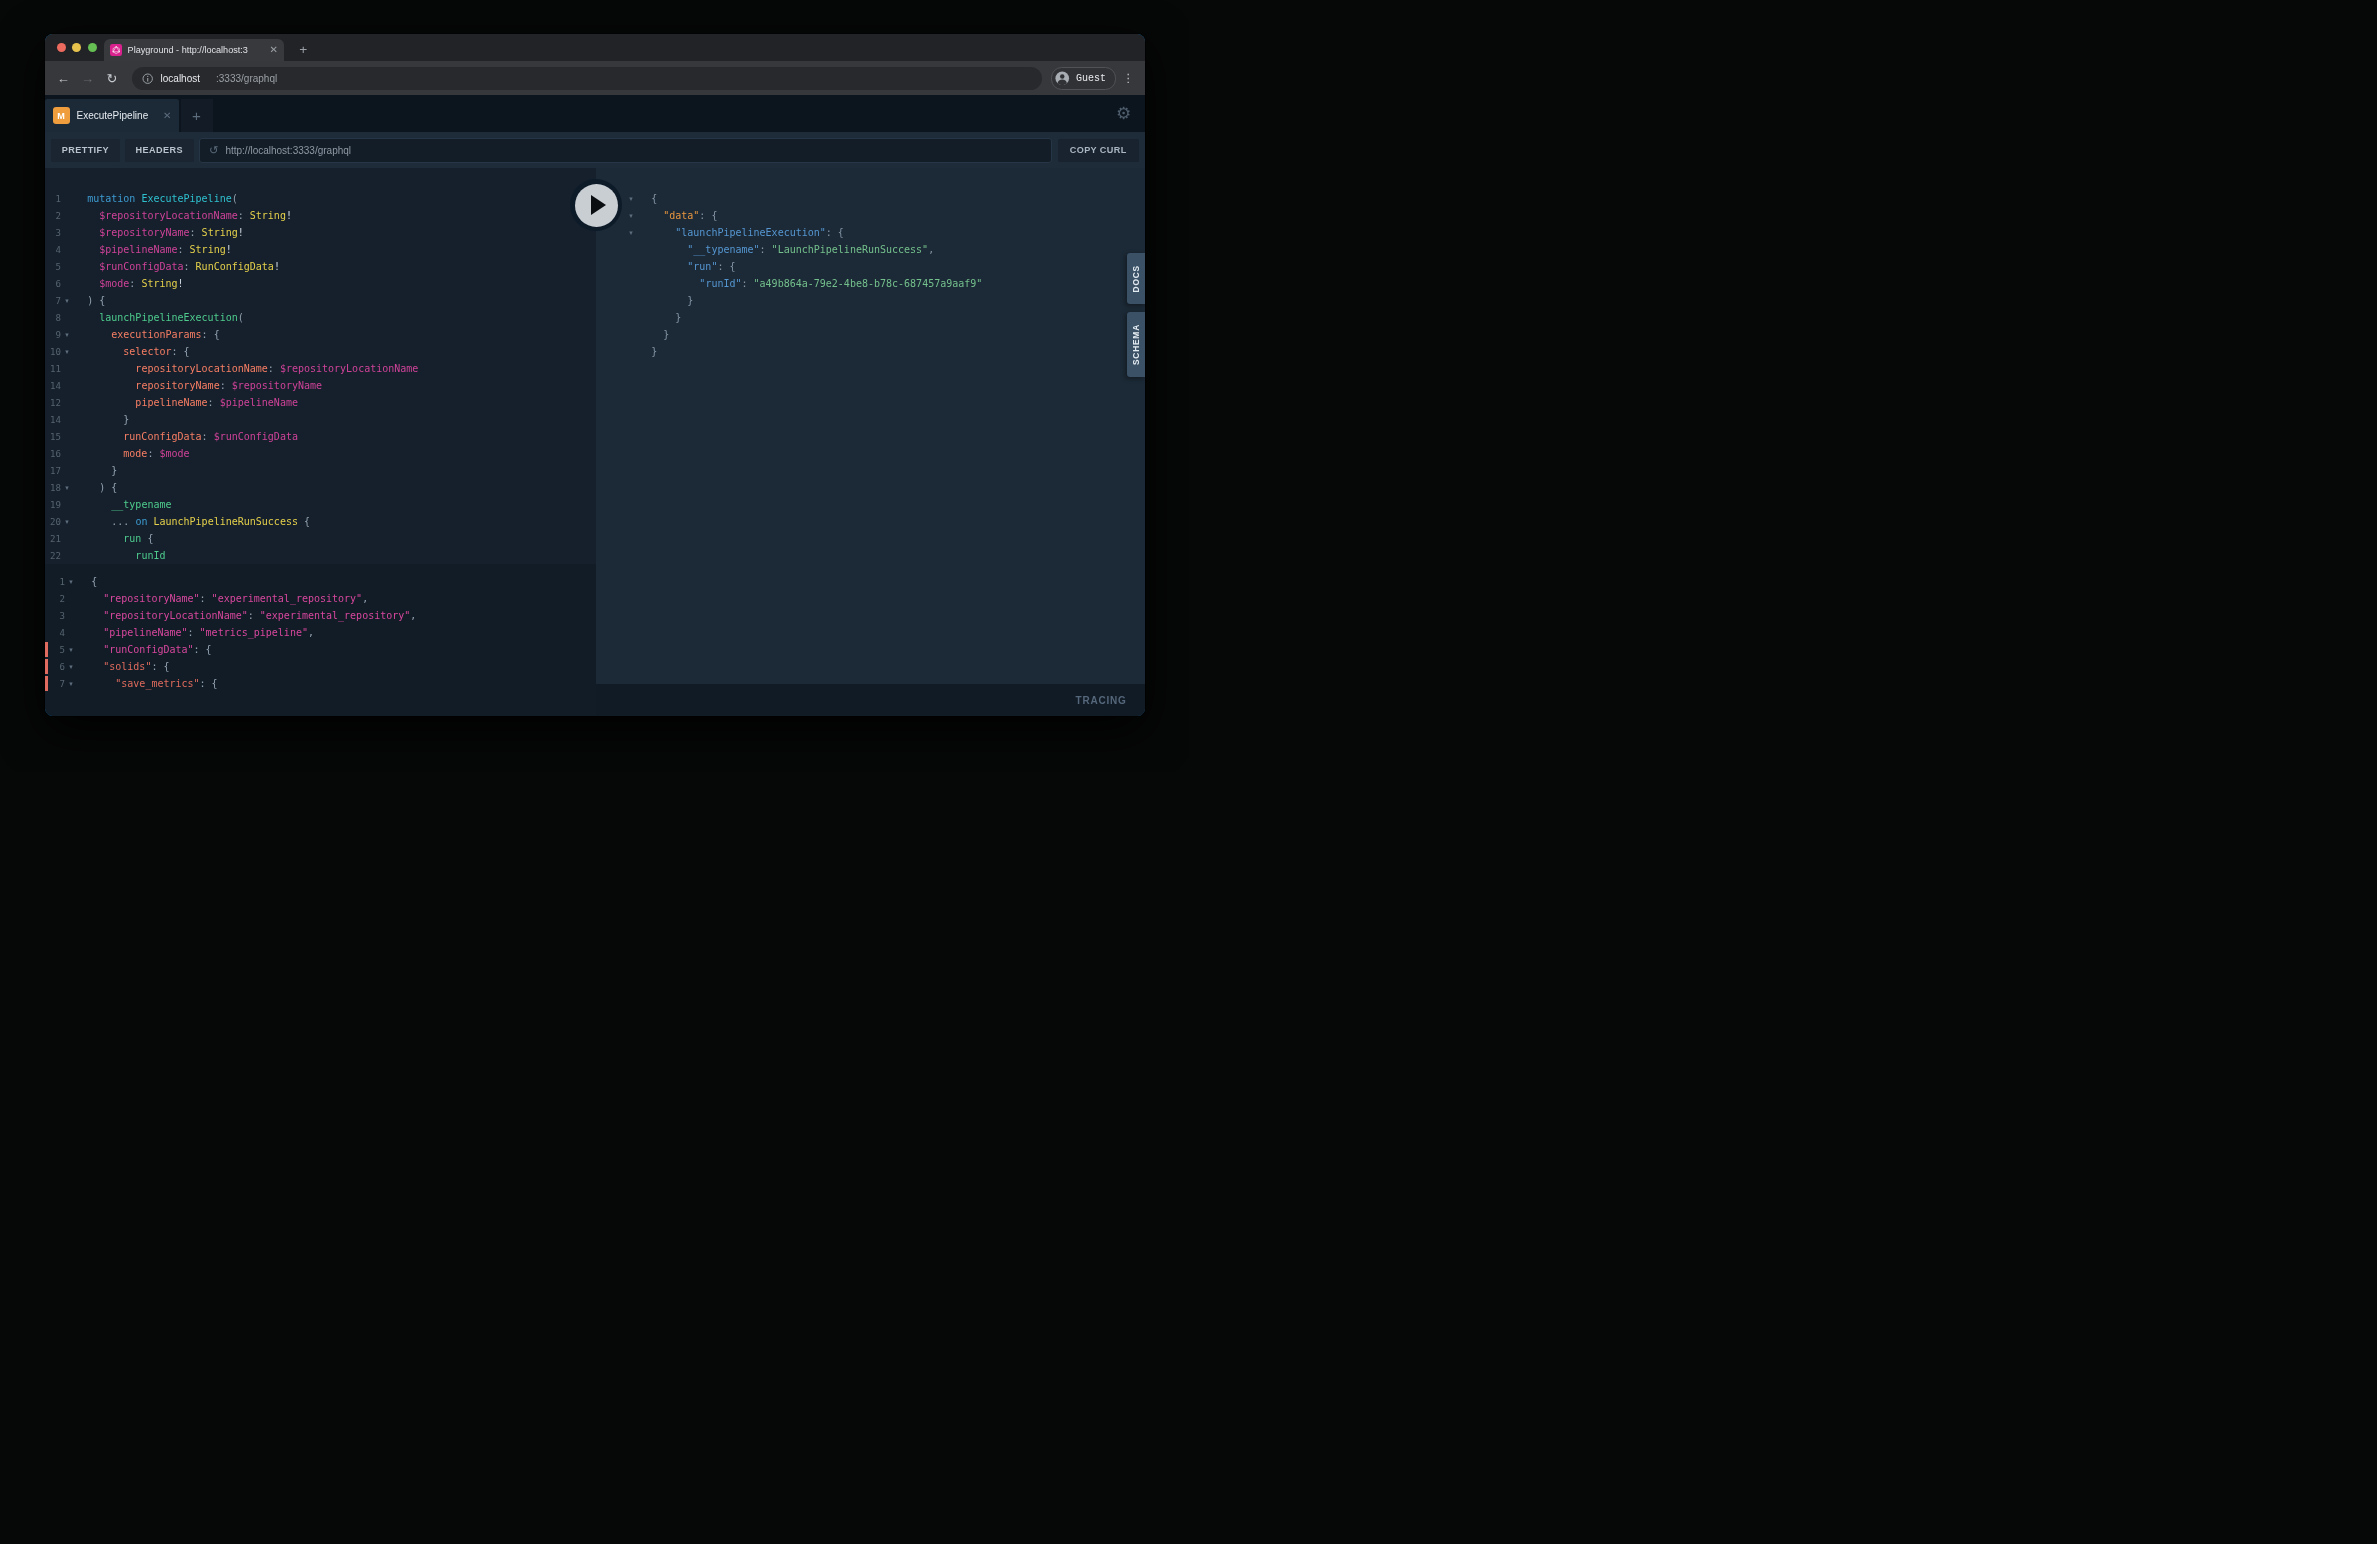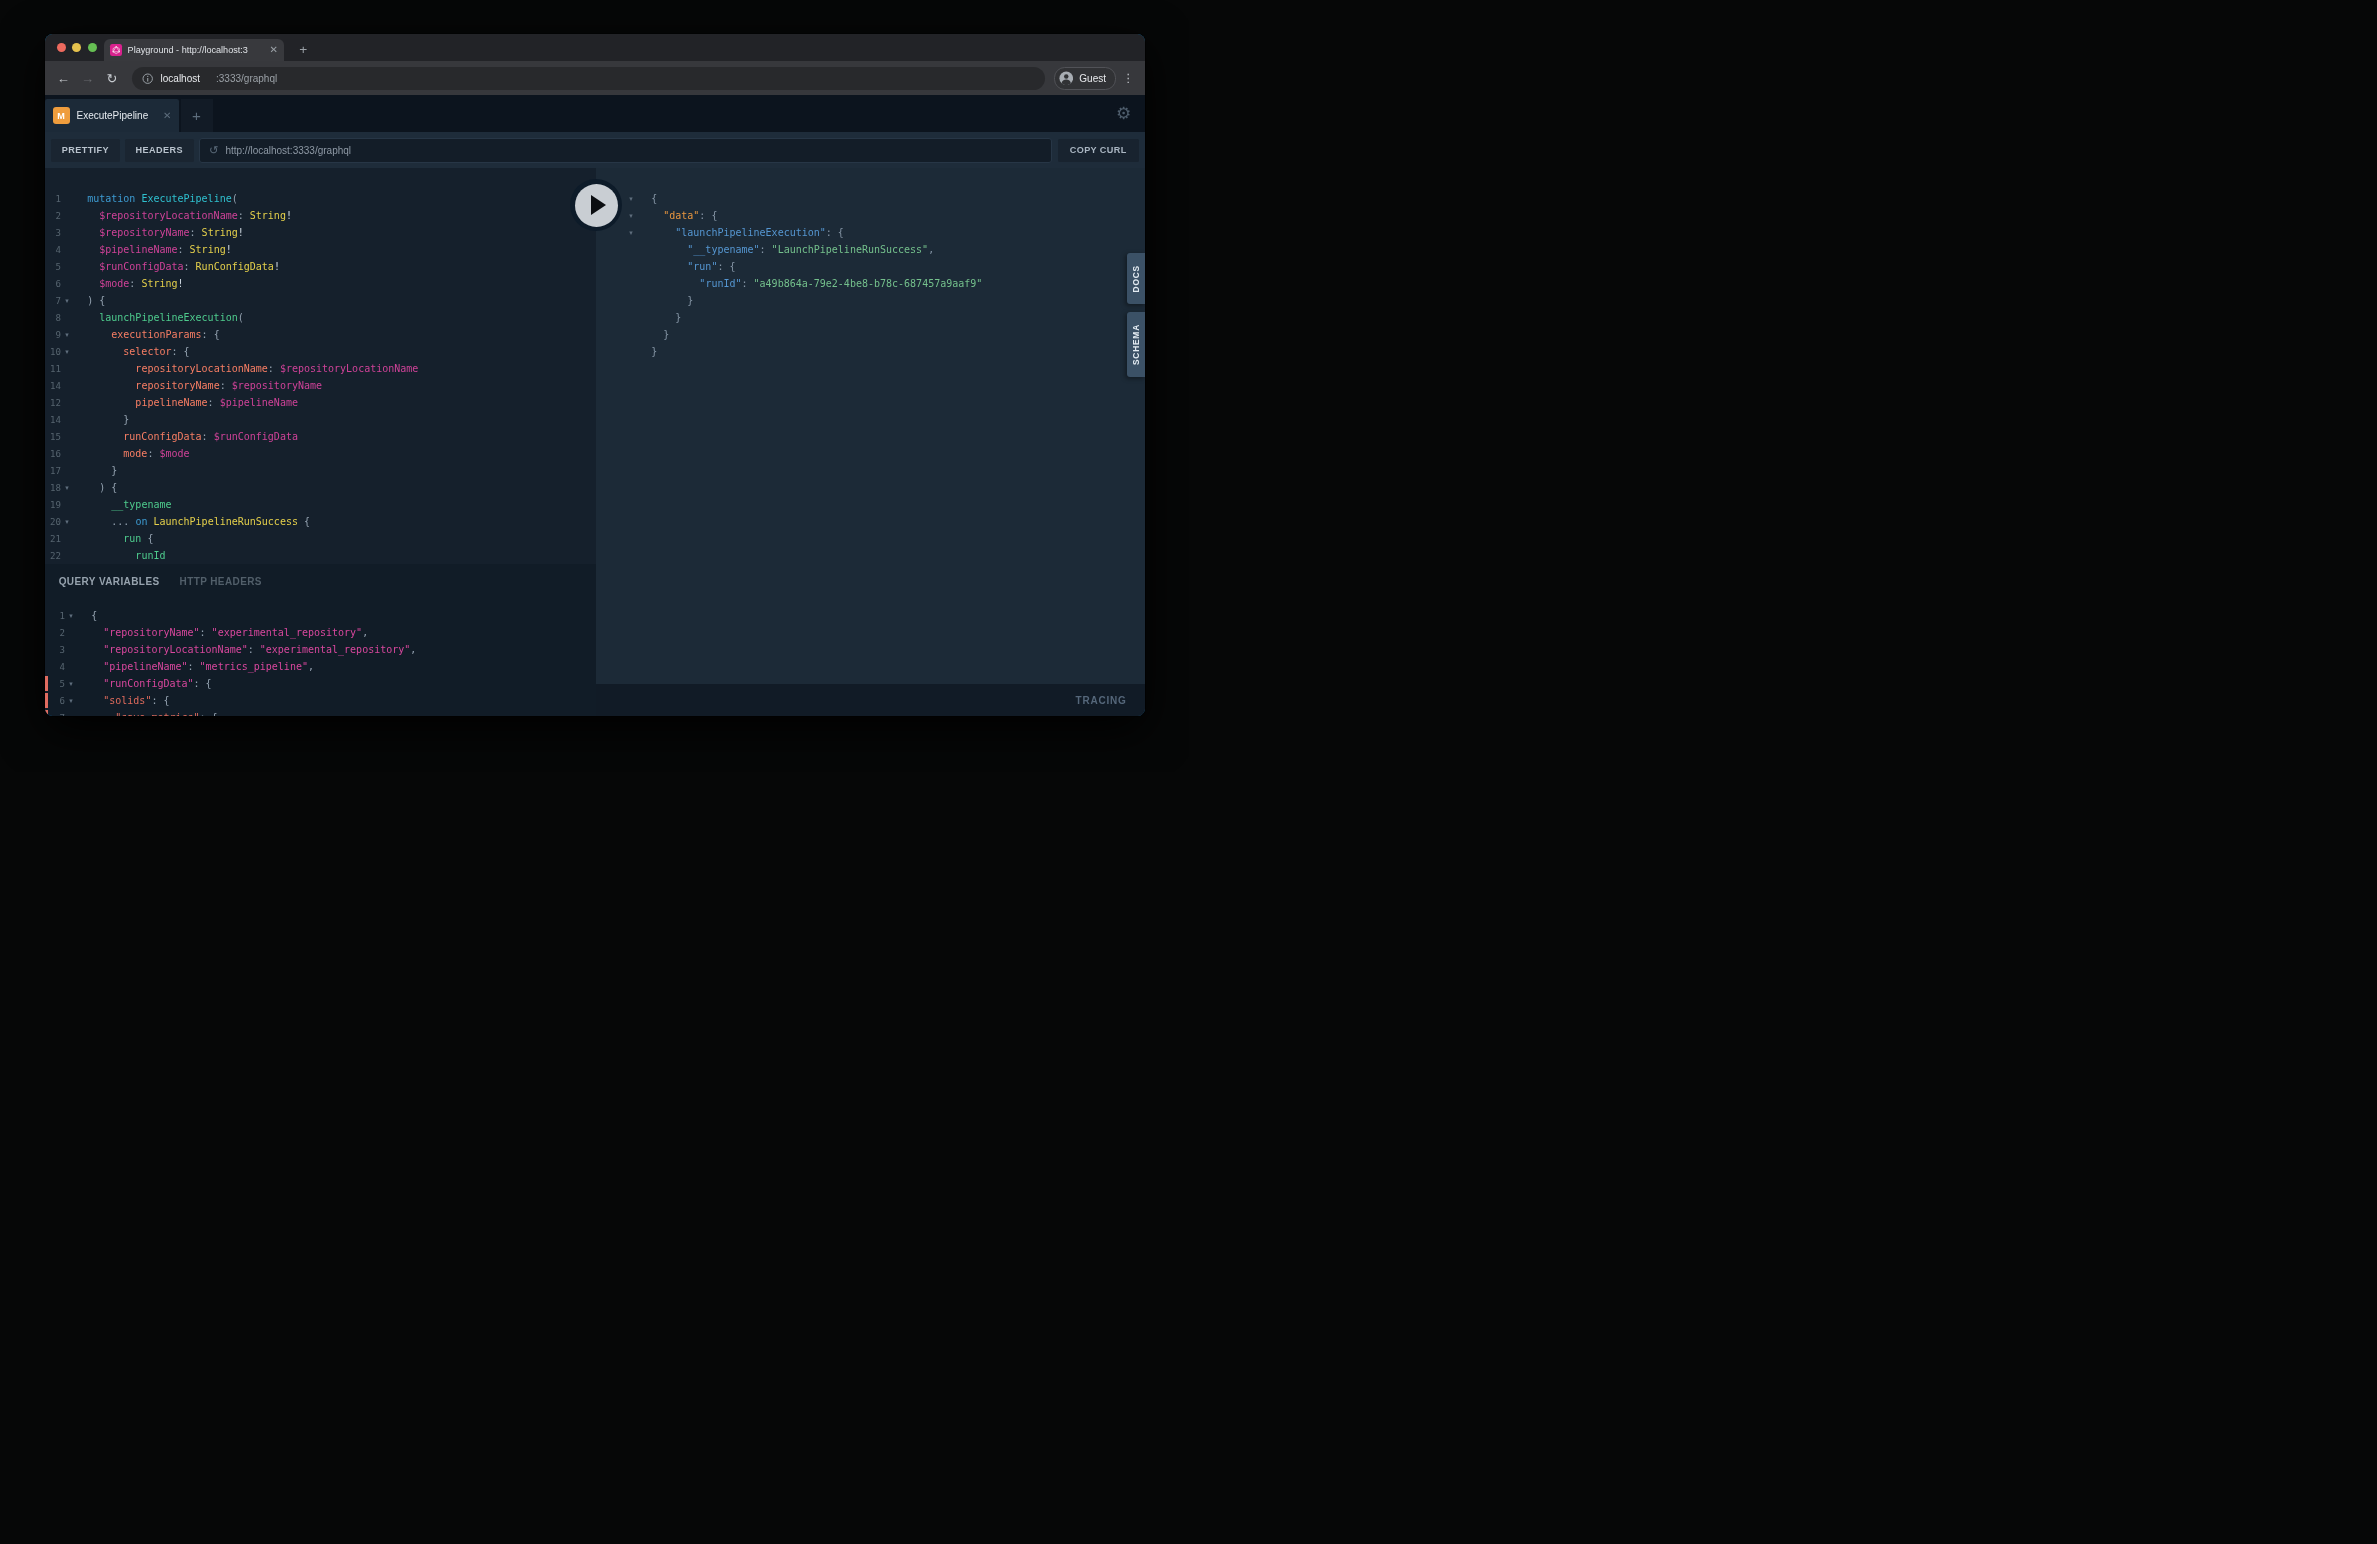--- a/index.html
+++ b/index.html
@@ -20,21 +20,21 @@
   .btab-close{color:#9aa0a6;font-size:10px;flex:none;line-height:1;}
   .newtab{position:absolute;left:249px;bottom:2.3px;width:18.3px;height:18.3px;color:#9aa0a6;
     font-size:13.7px;display:flex;align-items:center;justify-content:center;}
 
   .toolbar{height:34px;background:#37383c;display:flex;align-items:center;padding:0 7.6px;gap:3px;flex:none;}
   .navbtn{width:21.3px;height:21.3px;display:flex;align-items:center;justify-content:center;font-size:13px;color:#c7cbd0;}
   .navbtn.dis{color:#67696d;}
   .omnibox{flex:1;height:23px;margin:0 6.1px;background:#28292c;border-radius:11.4px;display:flex;align-items:center;padding:0 10.7px;gap:6.9px;box-sizing:border-box;}
   .omni-text{font-size:10px;color:#e8eaed;white-space:nowrap;}
   .omni-text .dim{color:#9aa0a6;margin-left:16px;}
-  .guest{height:21.3px;border-radius:10.7px;background:#313235;border:0.8px solid #515257;display:flex;align-items:center;gap:6.1px;padding:0 9.1px 0 3.8px;}
+  .guest{height:21.3px;border-radius:10.7px;background:#313235;border:0.8px solid #515257;display:flex;align-items:center;gap:6.1px;padding:0 9.1px 0 3.8px;font-family:Liberation Mono, monospace;}
   .guest-label{font-size:10px;color:#e8eaed;}
   .kebab{width:18.3px;height:18.3px;display:flex;align-items:center;justify-content:center;color:#c7cbd0;font-size:11.4px;letter-spacing:0;}
 
   
   .pg{flex:1;display:flex;flex-direction:column;min-height:0;}
   .pg-tabstrip{height:37px;background:#0c141e;display:flex;align-items:stretch;flex:none;position:relative;}
   .pg-tab{width:134px;margin-top:3.8px;background:#1c2a38;border-radius:2.3px 2.3px 0 0;display:flex;align-items:center;gap:6.9px;padding:0 7.6px;box-sizing:border-box;}
   .pg-badge{width:17px;height:17px;border-radius:3px;background:#ef9d3d;color:#fff;font-weight:bold;font-size:9.1px;display:flex;align-items:center;justify-content:center;flex:none;}
   .pg-tab-label{font-size:10px;color:#e6ebf0;flex:1;white-space:nowrap;}
   .pg-tab-close{color:#5d6d7c;font-size:10px;}
@@ -281,24 +281,20 @@
                 <span class="fold"></span>
                 <pre class="code"><span class="tk-pl">        </span><span class="tk-fld">runId</span></pre>
               </div>
               <div class="cm-line">
                 <span class="ln">23</span>
                 <span class="fold"></span>
                 <pre class="code"><span class="tk-pl">      </span><span class="tk-pun">}</span></pre>
               </div>
             </div>
           <div class="vars-panel">
-            <div class="vars-header">
-              <span class="vars-tab-active">QUERY VARIABLES</span>
-              <span class="vars-tab-inactive">HTTP HEADERS</span>
-            </div>
             <div class="vars-body v" id="vars-editor">
                 <div class="cm-line">
                   <span class="ln">1</span>
                   <span class="fold">▾</span>
                   <pre class="code"><span class="tk-pun">{</span></pre>
                 </div>
                 <div class="cm-line">
                   <span class="ln">2</span>
                   <span class="fold"></span>
                   <pre class="code"><span class="tk-pl">  </span><span class="tk-pnk">"repositoryName"</span><span class="tk-pun">: </span><span class="tk-pnk">"experimental_repository"</span><span class="tk-pun">,</span></pre>

